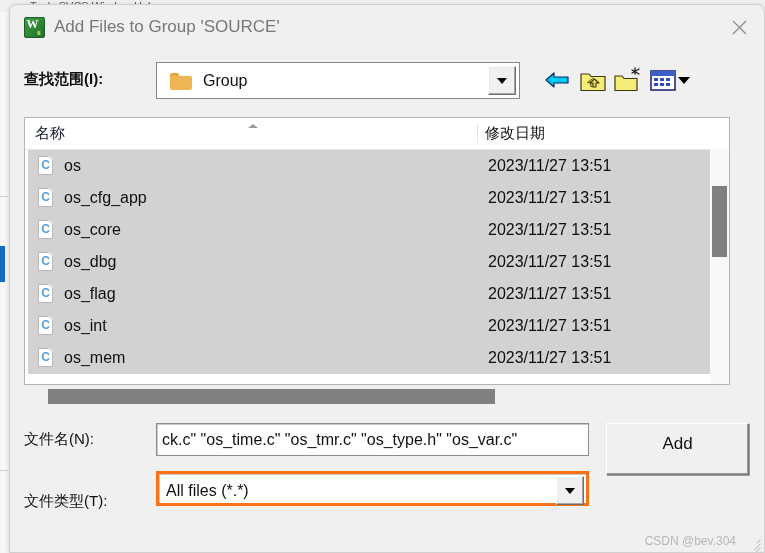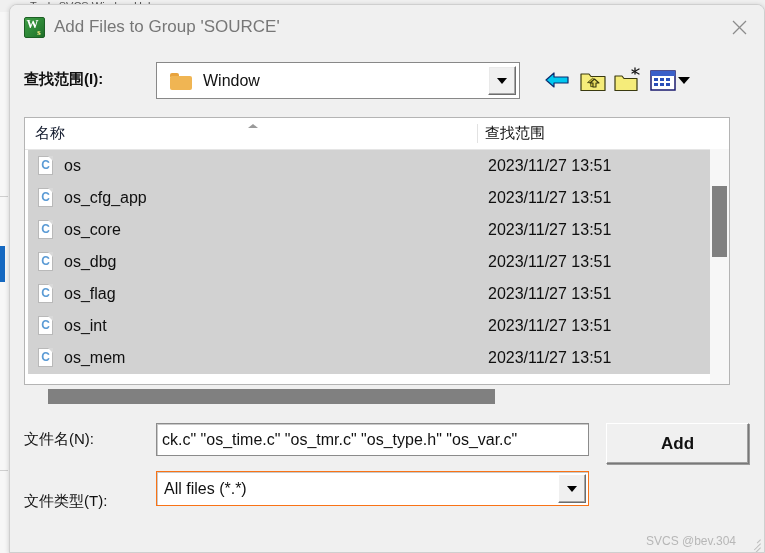--- a/index.html
+++ b/index.html
@@ -375,21 +375,21 @@
     font-size: 16px;
     line-height: 23px;
     color: #111;
     white-space: nowrap;
   }
   .ftype-combo {
     position: absolute;
     left: 146px; top: 466px;
     width: 433px; height: 35px;
     background: #ffffff;
-    border: 1px solid #f97316;
+    border: 3px solid #f97316;
     box-sizing: border-box;
     box-shadow: inset 1px 1px 0 #c9c9c9;
   }
   .ftype-combo .val {
     position: absolute;
     left: 7px; top: 5px;
     font-size: 16px;
     line-height: 23px;
     color: #111;
     white-space: nowrap;
@@ -412,33 +412,32 @@
     border-left: 5px solid transparent;
     border-right: 5px solid transparent;
     border-top: 6px solid #000;
   }
 
   
   .pbtn {
     position: absolute;
     left: 596px;
     width: 143px;
-    height: 41px;
+    height: 52px;
     background: #f0f0f0;
     border: 1px solid #ffffff;
     border-right-color: #787878;
     border-bottom-color: #787878;
     box-sizing: border-box;
     box-shadow: inset -1px -1px 0 #a0a0a0, 1px 1px 0 #9c9c9c;
     font-size: 17px;
     color: #111;
     text-align: center;
     line-height: 39px;
     cursor: default;
-    font-weight: bold;
   }
   #btn-add { top: 418px; }
   #btn-close { top: 467px; }
 
   
   .watermark {
     position: absolute;
     right: 28px; bottom: 4px;
     font-size: 12px;
     color: #b7b7b7;
@@ -487,21 +486,21 @@
       </svg>
     </div>
   </div>
 
   <div class="lookin-label">查找范围(I):</div>
   <div class="lookin-combo">
     <div class="folder">
       <div class="tab"></div>
         <div class="body"></div>
     </div>
-    <div class="sel-text">Window</div>
+    <div class="sel-text">Group</div>
     <div class="arrowbtn">
       <div class="tri"></div>
     </div>
   </div>
 
   <div class="tbicon" id="tb-back">
     <svg width="30" height="30" viewBox="0 0 30 30">
       <path d="M3 15 L11 8 L11 12 L25 12 L25 18 L11 18 L11 22 Z" fill="#00c8f0" stroke="#0a2a6e" stroke-width="1.2" stroke-linejoin="round"></path>
     </svg>
   </div>
@@ -538,21 +537,21 @@
   </div>
   <div class="tbicon" id="tb-view-arrow">
     <div class="tri2"></div>
   </div>
 
   <div class="listpanel">
     <div class="list-header">
       <div class="sort-caret"></div>
       <div class="col-name">名称</div>
       <div class="col-div"></div>
-      <div class="col-date">查找范围</div>
+      <div class="col-date">修改日期</div>
     </div>
     <div class="rows" id="rows-container">
         <div class="filerow" style="top: 1px;">
           <div class="ficon">
             <span>C</span>
           </div>
           <div class="fname">os</div>
           <div class="fdate">2023/11/27 13:51</div>
         </div>
         <div class="filerow" style="top: 33px;">
@@ -615,19 +614,19 @@
   <div class="ftype-label">文件类型(T):</div>
   <div class="ftype-combo">
     <div class="val">All files (*.*)</div>
     <div class="arrowbtn2">
       <div class="tri"></div>
     </div>
   </div>
 
   <div class="pbtn" id="btn-add">Add</div>
 
-  <div class="watermark">SVCS @bev.304</div>
+  <div class="watermark">CSDN @bev.304</div>
   <div class="grip">
       <i></i>
       <i></i>
       <i></i>
     </div>
 </div>
 
 </body></html>

